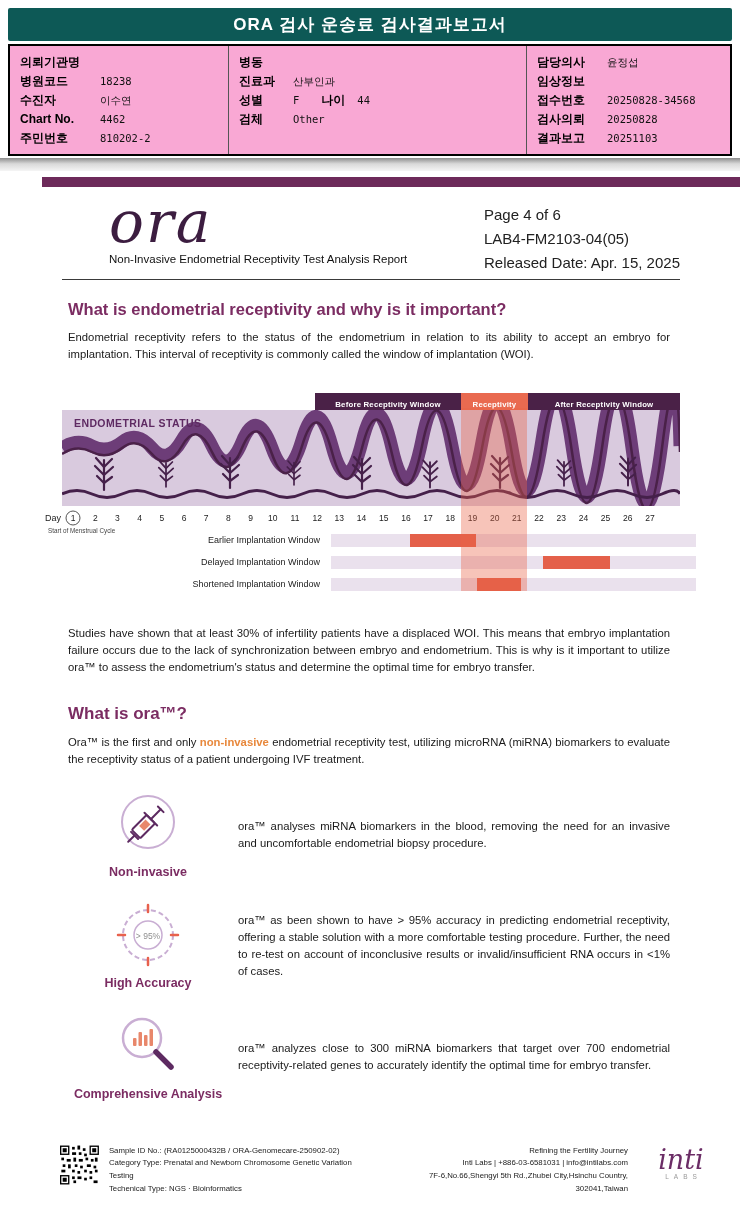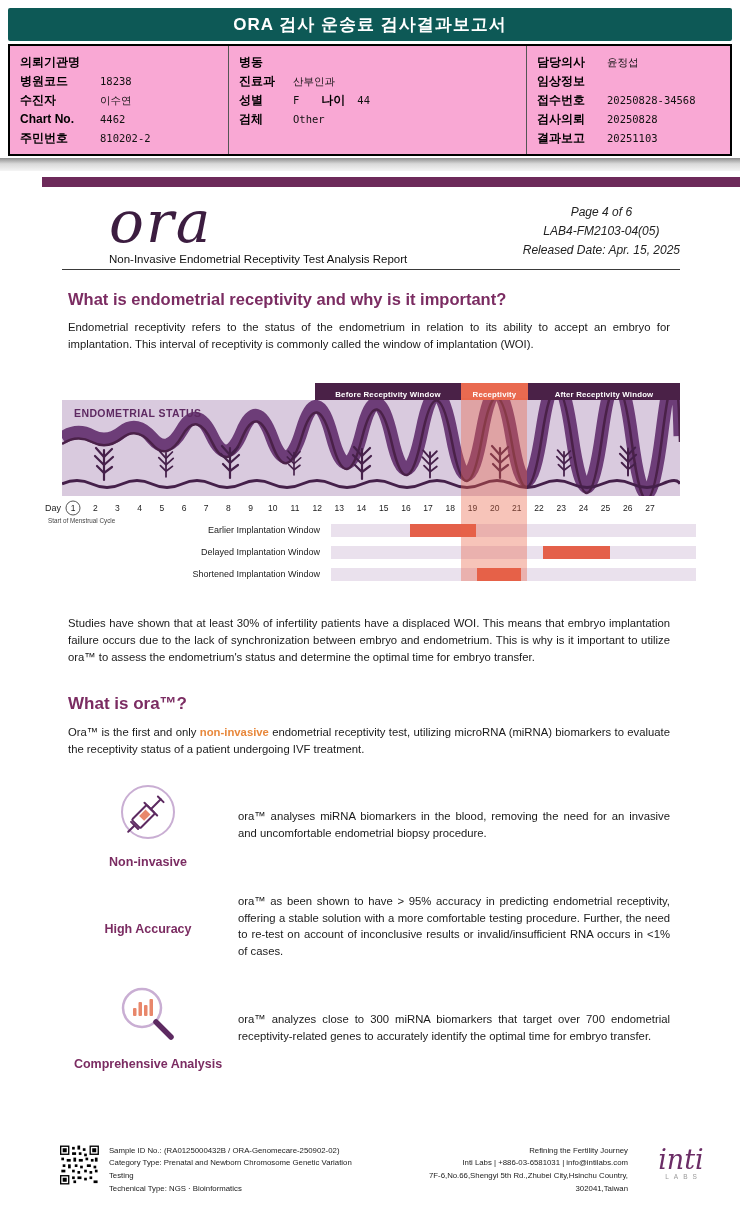--- a/index.html
+++ b/index.html
@@ -25,21 +25,21 @@
 
   .shadow-strip { height:13px; margin-top:2px;
     background:linear-gradient(180deg,#8d8d8d 0%,#d9d9d9 45%,#f5f5f5 100%); }
   .purple-bar { height:10px; background:#6d2a5a; margin:6px 0 0 42px; }
 
   
   .report-header { display:flex; justify-content:space-between; padding:12px 60px 0 62px;margin-left:47px; }
   .ora-logo { font-family:"DejaVu Serif", serif; font-style:italic; font-size:58px;
     line-height:46px; color:#3c1d40; letter-spacing:2px; }
   .report-subtitle { font-size:11.5px; color:#111; margin-top:8px; }
-  .header-meta { text-align:center; font-size:12px; line-height:1.6; color:#222; padding-top:4px;font-style:italic; }
+  .header-meta { text-align:left; font-size:15px; line-height:1.6; color:#222; padding-top:4px; }
   .header-rule { margin:4px 60px 0 62px; border-bottom:1.5px solid #3a3a3a; }
 
   .content { padding:0 70px 0 68px; }
   .h1 { margin-top:20px; font-size:16.5px; font-weight:bold; color:#7b2c62; }
   .h2 { margin-top:28px; font-size:17px; font-weight:bold; color:#7b2c62; }
   .para { margin-top:10px; font-size:11.3px; line-height:1.5; text-align:justify; color:#1a1a1a; }
   .hl { color:#e8883c; font-weight:bold; }
 
   
   .chart { position:relative; width:618px; height:202px; margin:30px 0 0 -6px; }
@@ -287,20 +287,33 @@
               </g>
             </svg>
           </span>
           <div class="f-label">Non-invasive</div>
         </div>
         <div class="f-text">ora™ analyses miRNA biomarkers in the blood, removing the need for an invasive and uncomfortable endometrial biopsy procedure.</div>
       </div>
 
       <div class="feature">
         <div class="f-icon-col">
+          <span>
+            <svg width="64" height="64" viewBox="0 0 64 64">
+              <circle cx="32" cy="32" r="25" fill="none" stroke="#c9aed3" stroke-width="2" stroke-dasharray="5 3"></circle>
+              <circle cx="32" cy="32" r="14" fill="none" stroke="#c9aed3" stroke-width="1.5"></circle>
+              <text x="32" y="35.5" text-anchor="middle" font-size="8.5" fill="#8f8f8f" font-family="Liberation Sans, sans-serif">&gt; 95%</text>
+              <g stroke="#e8614d" stroke-width="2.5" stroke-linecap="round">
+                <path d="M32,2 V9"></path>
+                  <path d="M32,55 V62"></path>
+                  <path d="M2,32 H9"></path>
+                  <path d="M55,32 H62"></path>
+              </g>
+            </svg>
+          </span>
           <div class="f-label">High Accuracy</div>
         </div>
         <div class="f-text">ora™ as been shown to have &gt; 95% accuracy in predicting endometrial receptivity, offering a stable solution with a more comfortable testing procedure. Further, the need to re-test on account of inconclusive results or invalid/insufficient RNA occurs in &lt;1% of cases.</div>
       </div>
 
       <div class="feature">
         <div class="f-icon-col">
           <span>
             <svg width="64" height="64" viewBox="0 0 64 64">
               <circle cx="26" cy="24" r="19" fill="none" stroke="#c9aed3" stroke-width="2.5"></circle>

